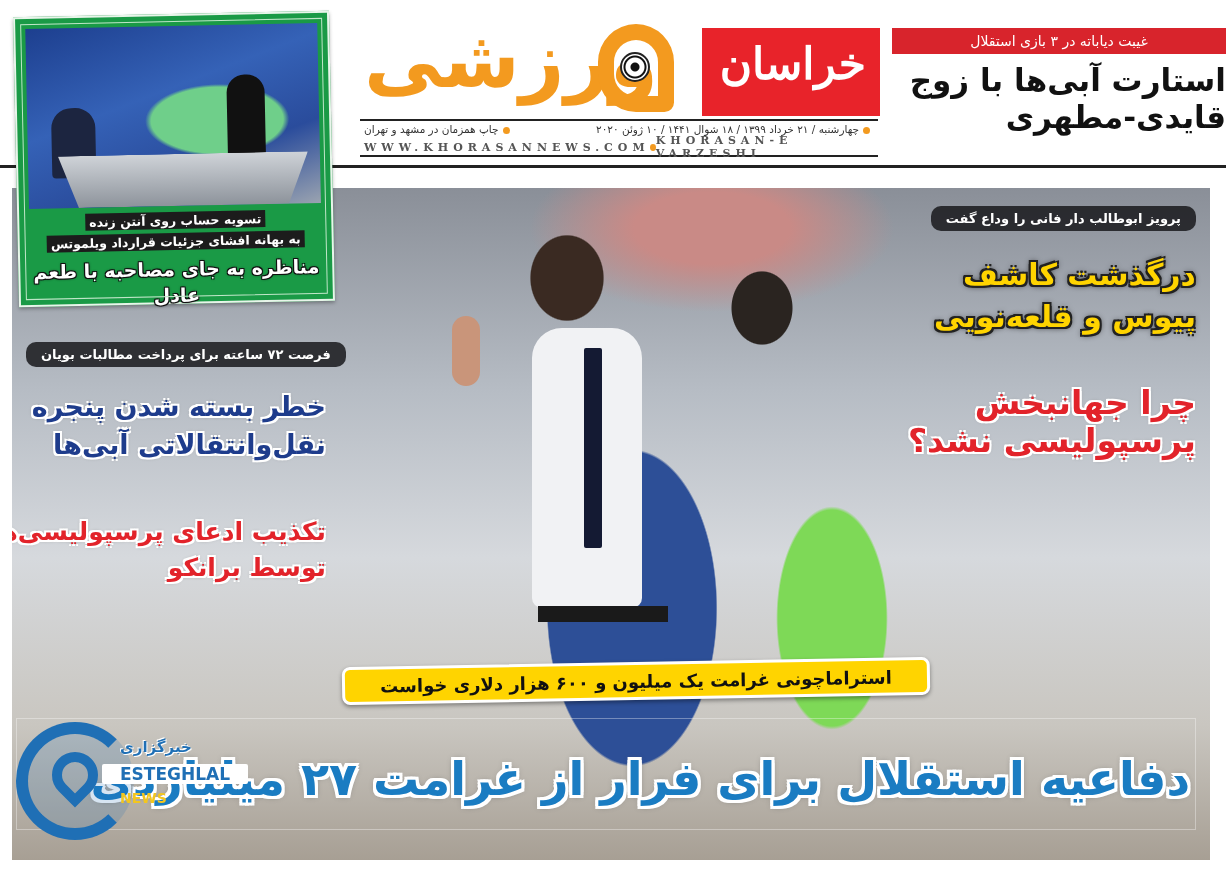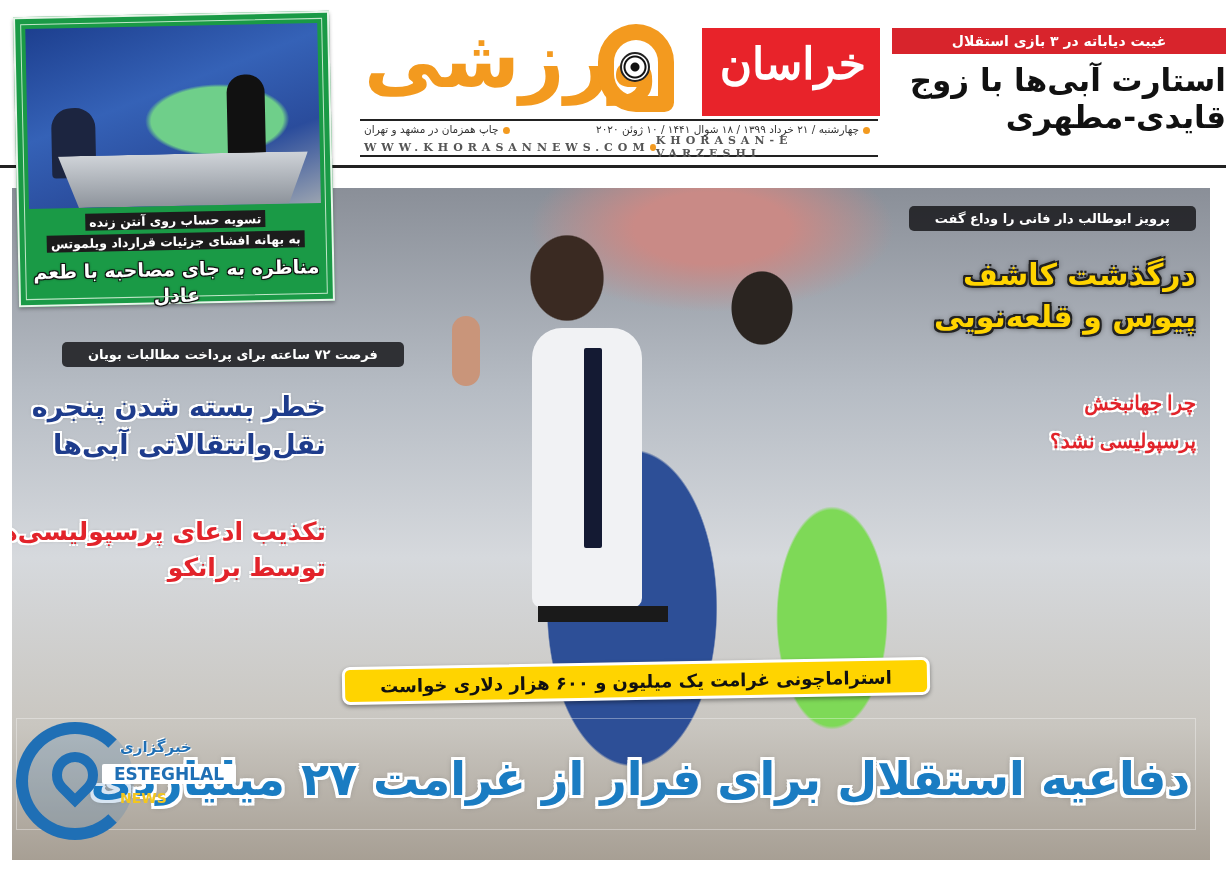--- a/index.html
+++ b/index.html
@@ -5,21 +5,21 @@
   * { box-sizing: border-box; margin: 0; padding: 0; }
   html, body { width: 1226px; height: 872px; overflow: hidden; background: #ffffff; }
   body { position: relative; font-family: "DejaVu Sans", sans-serif; direction: rtl; }
 
   
   .masthead { position: absolute; left: 0; top: 0; width: 1226px; height: 168px; background: #fff; }
   .masthead-rule { position: absolute; left: 0; right: 0; top: 165px; height: 3px; background: #222; }
 
   
   .teaser { position: absolute; left: 892px; top: 28px; width: 334px; height: 130px; }
-  .teaser-kicker { height: 26px; background: #d8242c; color: #fff; font-weight: bold; font-size: 14px;
+  .teaser-kicker { height: 26px; background: #d8242c; color: #fff; font-weight: normal; font-size: 14px;
     display: flex; align-items: center; justify-content: center; }
   .teaser-headline { margin-top: 8px; font-weight: bold; font-size: 31px; line-height: 37px; color: #111; }
 
   
   .logo { position: absolute; left: 358px; top: 0; width: 522px; height: 118px; }
   .logo-red { position: absolute; right: 0; top: 28px; width: 178px; height: 88px; background: #e8232a; }
   .logo-red-text { position: absolute; right: 14px; top: 10px; color: #fff; font-family: "DejaVu Serif", serif;
     font-size: 44px; font-weight: bold; direction: rtl; letter-spacing: 2px; }
   .logo-orange { position: absolute; left: 0; top: 4px; width: 322px; height: 112px; }
   .logo-orange-text { position: absolute; left: 6px; top: 6px; color: #f39a1f; font-size: 78px; font-weight: bold; line-height: 100px; letter-spacing: -2px; }
@@ -61,29 +61,29 @@
   .inset-man1 { position: absolute; left: 24px; top: 80px; width: 44px; height: 70px; background: #1c2540; border-radius: 20px 20px 4px 4px; }
   .inset-man2 { position: absolute; left: 200px; top: 50px; width: 38px; height: 90px; background: #111; border-radius: 18px 18px 4px 4px; }
   .inset-text { position: absolute; left: 10px; right: 10px; top: 194px; text-align: center; }
   .inset-kicker { display: inline-block; background: #1c1c1c; color: #fff; font-weight: bold; font-size: 12.5px; line-height: 17px; padding: 0 4px; margin-bottom: 2px; }
   .inset-headline { color: #fff; font-weight: bold; font-size: 19px; line-height: 26px; margin-top: 4px;
     text-shadow: 0 0 3px #111, 1px 1px 0 #111, -1px -1px 0 #111, 1px -1px 0 #111, -1px 1px 0 #111; }
   .inset-frame { position: absolute; left: 5px; top: 5px; right: 5px; bottom: 5px; border: 1px solid #bfe6c8; pointer-events: none; }
 
   
   .pill { position: absolute; background: rgba(25,25,28,.85); color: #fff; font-weight: bold; font-size: 13px;
-    border-radius: 5px; padding: 5px 26px; white-space: nowrap; margin-left: 36px; }
+    border-radius: 10px; padding: 5px 15px; white-space: nowrap; }
   .pill-right { right: 14px; top: 18px; }
   .pill-left { left: 14px; top: 154px; }
 
   .hl { position: absolute; font-weight: bold; white-space: nowrap; text-align: right; }
   .hl-yellow { right: 14px; top: 66px; font-size: 30px; line-height: 42px; color: #ffd400;
     text-shadow: 2px 2px 0 #222, -2px -2px 0 #222, 2px -2px 0 #222, -2px 2px 0 #222, 0 0 6px #000; }
-  .hl-red-right { right: 14px; top: 196px; font-size: 20px; line-height: 38px; color: #e2232a;
-    text-shadow: 2px 2px 0 #fff, -2px -2px 0 #fff, 2px -2px 0 #fff, -2px 2px 0 #fff, 0 0 4px #888; font-family: Liberation Serif, serif; }
+  .hl-red-right { right: 14px; top: 196px; font-size: 33px; line-height: 38px; color: #e2232a;
+    text-shadow: 2px 2px 0 #fff, -2px -2px 0 #fff, 2px -2px 0 #fff, -2px 2px 0 #fff, 0 0 4px #888; }
   .hl-blue-left { left: 14px; top: 200px; width: 300px; font-size: 27px; line-height: 38px; color: #1e3c8c;
     text-shadow: 2px 2px 0 #fff, -2px -2px 0 #fff, 2px -2px 0 #fff, -2px 2px 0 #fff, 0 0 4px #888; }
   .hl-red-left { left: 14px; top: 326px; width: 300px; font-size: 25px; line-height: 36px; color: #e2232a;
     text-shadow: 2px 2px 0 #fff, -2px -2px 0 #fff, 2px -2px 0 #fff, -2px 2px 0 #fff, 0 0 4px #888; }
 
   .yellow-bar { position: absolute; left: 330px; top: 474px; width: 588px; height: 38px; background: #ffd400;
     border: 3px solid #fff; border-radius: 8px; transform: rotate(-1deg); box-shadow: 0 2px 4px rgba(0,0,0,.4);
     color: #111; font-weight: bold; font-size: 18px; display: flex; align-items: center; justify-content: center; }
 
   .big-headline { position: absolute; left: 110px; right: 20px; top: 556px; font-weight: bold; font-size: 46px; line-height: 70px;
@@ -91,21 +91,21 @@
     text-shadow: 3px 3px 0 #fff, -3px -3px 0 #fff, 3px -3px 0 #fff, -3px 3px 0 #fff, 0 3px 0 #fff, 0 -3px 0 #fff, 3px 0 0 #fff, -3px 0 0 #fff, 0 0 6px #555; }
   .bottom-frame { position: absolute; left: 4px; right: 14px; top: 530px; bottom: 30px; border: 1px solid rgba(255,255,255,.35); pointer-events: none; }
 
   
   .watermark { position: absolute; left: 16px; top: 722px; width: 240px; height: 130px; direction: ltr; }
   .wm-ring { position: absolute; left: 0; top: 0; width: 118px; height: 118px; border-radius: 50%;
     border: 12px solid #1f6fb5; border-right-color: transparent; background: rgba(31,111,181,.18); }
   .wm-pin { position: absolute; left: 36px; top: 30px; width: 46px; height: 46px; border-radius: 50% 50% 50% 0; transform: rotate(-45deg); border: 10px solid #1f6fb5; }
   .wm-fa { position: absolute; left: 104px; top: 16px; color: #1f6fb5; font-size: 15px; font-weight: bold; direction: rtl;
     text-shadow: 1px 1px 0 #fff, -1px -1px 0 #fff; }
-  .wm-en { position: absolute; left: 86px; top: 42px; background: #fff; color: #1f6fb5; font-weight: bold; font-size: 17px; padding: 0 12px; border-radius: 2px; }
+  .wm-en { position: absolute; left: 86px; top: 42px; background: #fff; color: #1f6fb5; font-weight: bold; font-size: 17px; padding: 0 18px; border-radius: 2px; }
   .wm-news { position: absolute; left: 104px; top: 68px; color: #f2c61f; font-weight: bold; font-size: 14px; }
 </style>
 </head>
 <body>
 
 <div class="masthead">
   <div class="teaser">
     <div class="teaser-kicker">غیبت دیاباته در ۳ بازی استقلال</div>
     <div class="teaser-headline">
       <div>استارت آبی‌ها با زوج</div>

